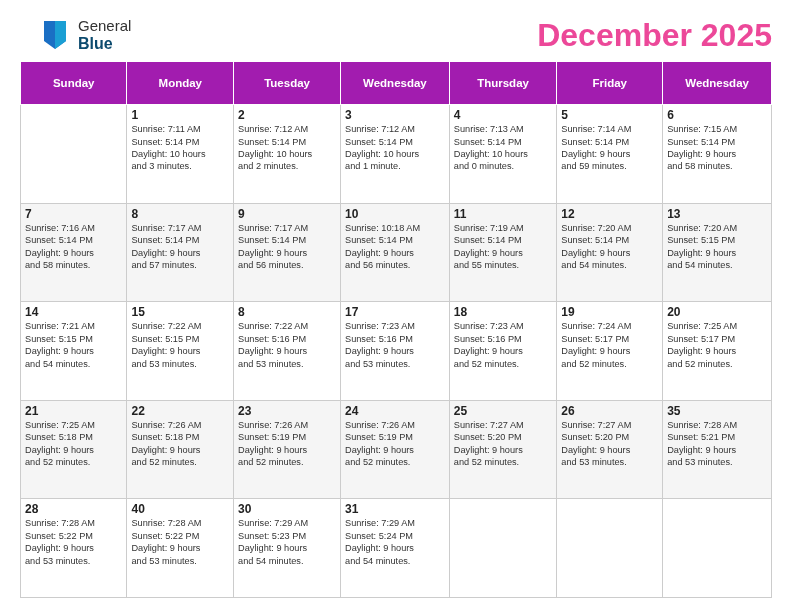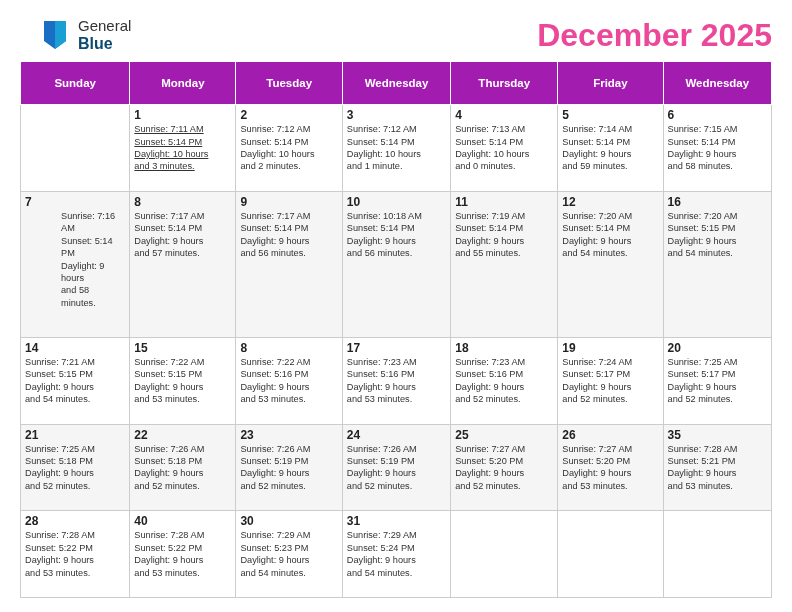--- a/index.html
+++ b/index.html
@@ -141,21 +141,21 @@
           <th>Thursday</th>
           <th>Friday</th>
           <th>Wednesday</th>
         </tr>
     </thead>
     <tbody id="calendar-body">
     <tr>
           <td class="empty-cell"></td>
           <td>
             <span class="day-number">1</span>
-            <div class="day-info" style="white-space: pre-line; text-decoration: underline;">Sunrise: 7:11 AM
+            <div class="day-info" style="white-space: pre-line;">Sunrise: 7:11 AM
 Sunset: 5:14 PM
 Daylight: 10 hours
 and 3 minutes.</div>
           </td>
           <td>
             <span class="day-number">2</span>
             <div class="day-info" style="white-space: pre-line;">Sunrise: 7:12 AM
 Sunset: 5:14 PM
 Daylight: 10 hours
 and 2 minutes.</div>
@@ -185,21 +185,21 @@
             <span class="day-number">6</span>
             <div class="day-info" style="white-space: pre-line;">Sunrise: 7:15 AM
 Sunset: 5:14 PM
 Daylight: 9 hours
 and 58 minutes.</div>
           </td>
         </tr>
         <tr>
           <td>
             <span class="day-number">7</span>
-            <div class="day-info" style="white-space: pre-line; margin-left: 36px;">Sunrise: 7:16 AM
+            <div class="day-info" style="white-space: pre-line;">Sunrise: 7:16 AM
 Sunset: 5:14 PM
 Daylight: 9 hours
 and 58 minutes.</div>
           </td>
           <td>
             <span class="day-number">8</span>
             <div class="day-info" style="white-space: pre-line;">Sunrise: 7:17 AM
 Sunset: 5:14 PM
 Daylight: 9 hours
 and 57 minutes.</div>
@@ -226,21 +226,21 @@
 and 55 minutes.</div>
           </td>
           <td>
             <span class="day-number">12</span>
             <div class="day-info" style="white-space: pre-line;">Sunrise: 7:20 AM
 Sunset: 5:14 PM
 Daylight: 9 hours
 and 54 minutes.</div>
           </td>
           <td>
-            <span class="day-number">16</span>
+            <span class="day-number">13</span>
             <div class="day-info" style="white-space: pre-line;">Sunrise: 7:20 AM
 Sunset: 5:15 PM
 Daylight: 9 hours
 and 54 minutes.</div>
           </td>
         </tr>
         <tr>
           <td>
             <span class="day-number">14</span>
             <div class="day-info" style="white-space: pre-line;">Sunrise: 7:21 AM

